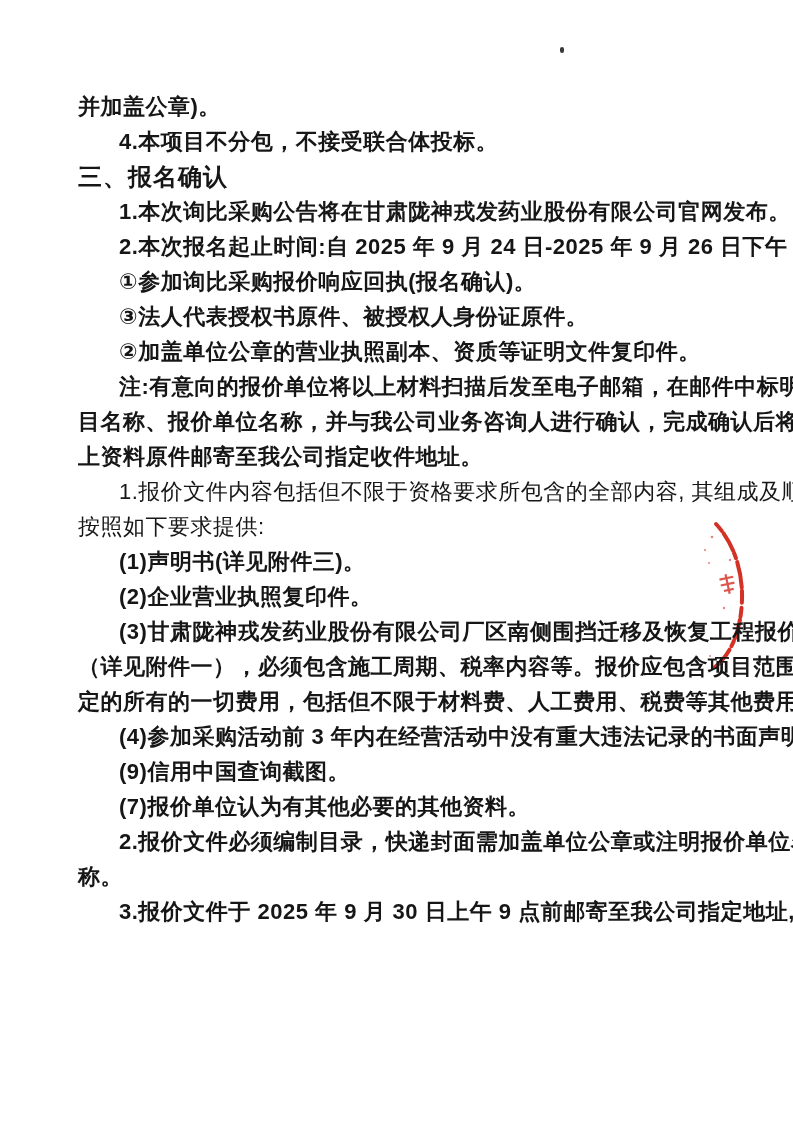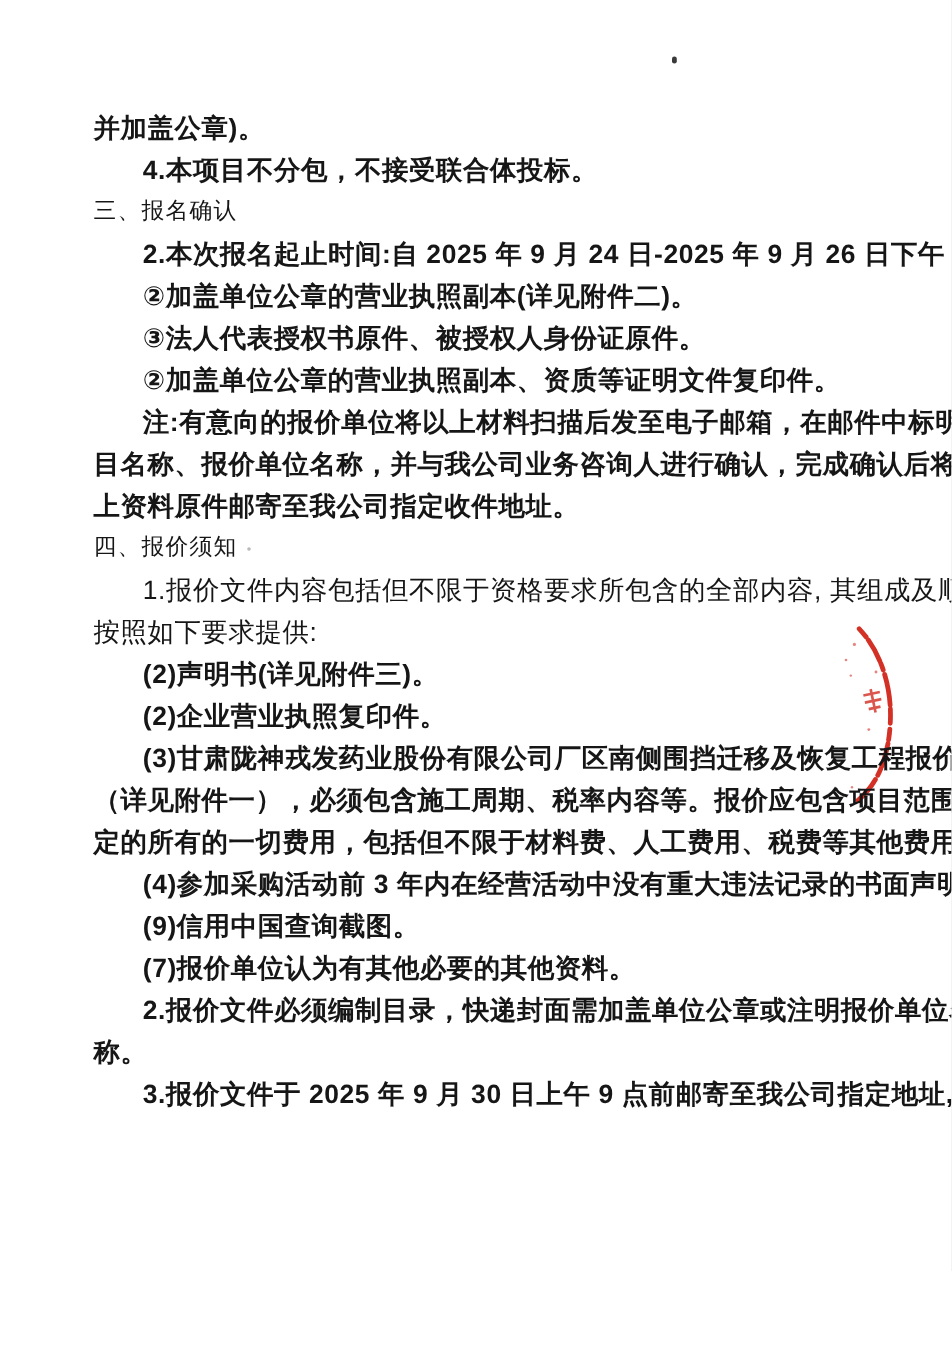--- a/index.html
+++ b/index.html
@@ -16,21 +16,21 @@
     position:absolute;
     left:78px;top:89px;width:640px;
   }
   .ln{
     height:35px;line-height:35px;
     font-size:22px;font-weight:600;
     letter-spacing:0.5px;
     white-space:nowrap;
   }
   .ln.indent{padding-left:41px;}
-  .ln.heading{font-weight:400;font-size:19px;letter-spacing:1px;}
+  .ln.heading{font-weight:700;font-size:24px;letter-spacing:1px;}
   .ln.light{font-weight:400;}
   .speck{
     position:absolute;border-radius:2px;
   }
   .speck.dark{left:560px;top:47px;width:4px;height:6px;background:#3a3a3a;}
   .speck.faint{left:206px;top:456px;width:3px;height:3px;background:#8a8a8a;opacity:.6;}
   .seal{
     position:absolute;left:690px;top:516px;width:72px;height:158px;
     pointer-events:none;
   }
@@ -58,31 +58,31 @@
       <circle cx="40" cy="44" r="1.2"></circle>
       <circle cx="34" cy="92" r="1.2"></circle>
       <circle cx="20" cy="140" r="1.0"></circle>
     </g>
   </svg>
 
   <div class="textblock">
     <div class="ln">并加盖公章)。</div>
     <div class="ln indent">4.本项目不分包，不接受联合体投标。</div>
     <div class="ln heading">三、报名确认</div>
+    <div class="ln indent">1.本次询比采购公告将在甘肃陇神戎发药业股份有限公司官网发布。</div>
     <div class="ln indent">2.本次报名起止时间:自 2025 年 9 月 24 日-2025 年 9 月 26 日下午 17:00。</div>
-    <div class="ln indent">②加盖单位公章的营业执照副本(详见附件二)。</div>
+    <div class="ln indent">①参加询比采购报价响应回执(报名确认)。</div>
     <div class="ln indent">③法人代表授权书原件、被授权人身份证原件。</div>
     <div class="ln indent">②加盖单位公章的营业执照副本、资质等证明文件复印件。</div>
     <div class="ln indent">注:有意向的报价单位将以上材料扫描后发至电子邮箱，在邮件中标明项</div>
     <div class="ln">目名称、报价单位名称，并与我公司业务咨询人进行确认，完成确认后将以</div>
     <div class="ln">上资料原件邮寄至我公司指定收件地址。</div>
-    <div class="ln heading">四、报价须知</div>
     <div class="ln indent light">1.报价文件内容包括但不限于资格要求所包含的全部内容, 其组成及顺序</div>
     <div class="ln light">按照如下要求提供:</div>
-    <div class="ln indent">(2)声明书(详见附件三)。</div>
+    <div class="ln indent">(1)声明书(详见附件三)。</div>
     <div class="ln indent">(2)企业营业执照复印件。</div>
     <div class="ln indent">(3)甘肃陇神戎发药业股份有限公司厂区南侧围挡迁移及恢复工程报价单</div>
     <div class="ln">（详见附件一），必须包含施工周期、税率内容等。报价应包含项目范围内规</div>
     <div class="ln">定的所有的一切费用，包括但不限于材料费、人工费用、税费等其他费用。</div>
     <div class="ln indent">(4)参加采购活动前 3 年内在经营活动中没有重大违法记录的书面声明。</div>
     <div class="ln indent">(9)信用中国查询截图。</div>
     <div class="ln indent">(7)报价单位认为有其他必要的其他资料。</div>
     <div class="ln indent">2.报价文件必须编制目录，快递封面需加盖单位公章或注明报价单位名</div>
     <div class="ln">称。</div>
     <div class="ln indent">3.报价文件于 2025 年 9 月 30 日上午 9 点前邮寄至我公司指定地址, 我公</div>

